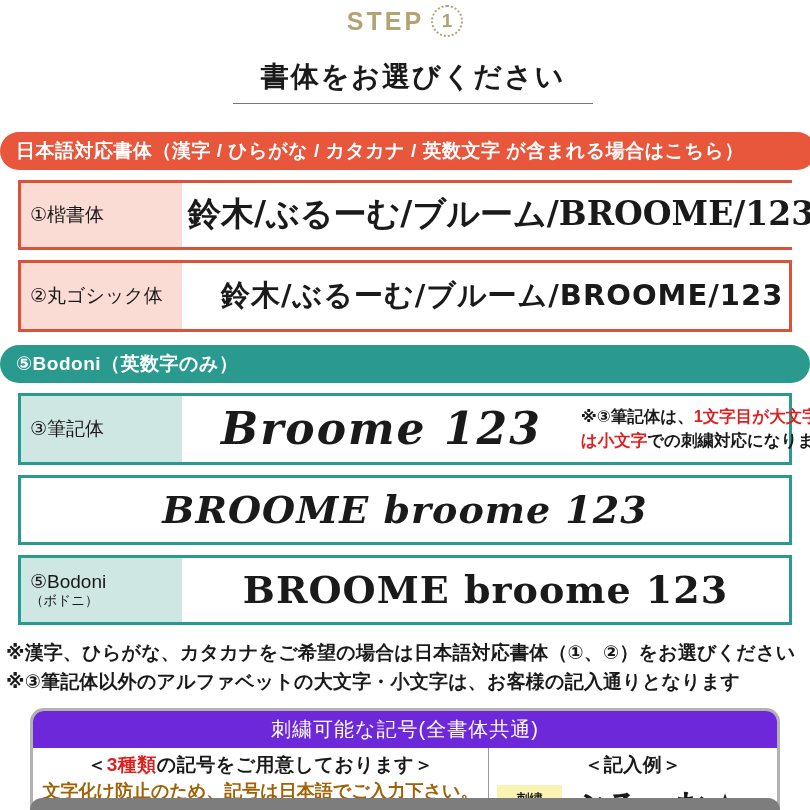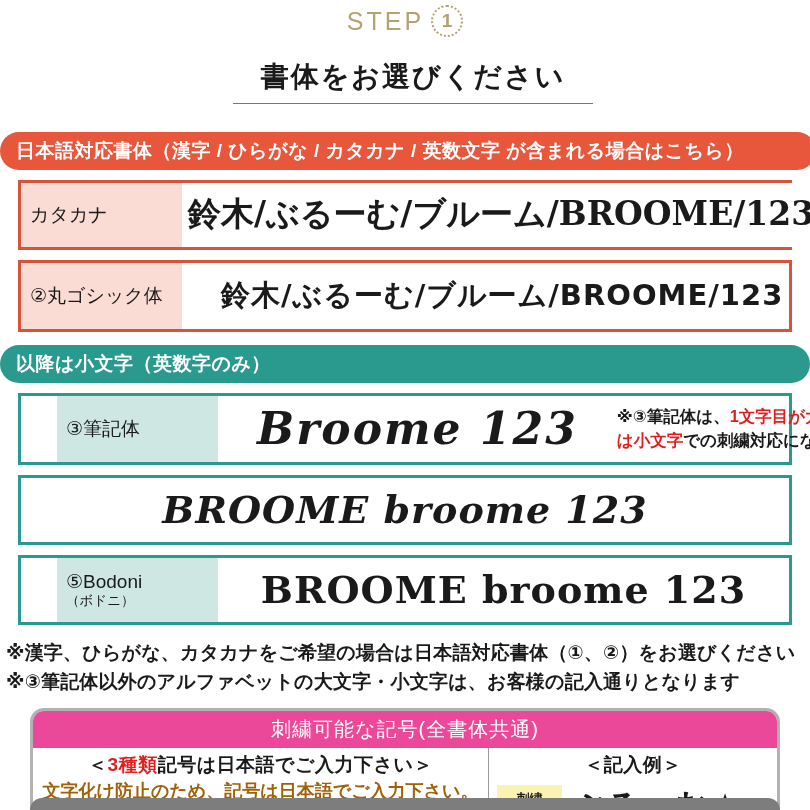--- a/index.html
+++ b/index.html
@@ -3,21 +3,21 @@
 <meta charset="utf-8">
 <style>
   html,body{margin:0;padding:0;}
   body{
     width:810px;height:810px;overflow:hidden;background:#ffffff;
     font-family:"Liberation Sans","DejaVu Sans",sans-serif;color:#1a1a1a;
     position:relative;
   }
   
   .step-row{display:flex;justify-content:center;align-items:center;padding-top:5px;gap:7px;}
-  .step-word{font-size:25px;font-weight:normal;letter-spacing:3px;color:#b3a272;}
+  .step-word{font-size:25px;font-weight:bold;letter-spacing:3px;color:#b3a272;}
   .step-circle{
     width:28px;height:28px;border:2px dotted #b3a272;border-radius:50%;
     display:flex;align-items:center;justify-content:center;
     font-size:19px;font-weight:bold;color:#b3a272;
   }
   .page-title-wrap{text-align:center;margin-top:2px;padding-left:16px;}
   .page-title{
     display:inline-block;font-size:28px;font-weight:bold;letter-spacing:2px;
     border-bottom:1px solid #777;padding:0 28px 7px;
   }
@@ -33,21 +33,21 @@
   .font-row{
     display:flex;align-items:stretch;margin:10px 18px 0;background:#fff;
   }
   .font-row.red{border:3px solid #d9533a;}
   .font-row.teal{border:3px solid #2b9a8e;}
   .row-label{
     width:152px;flex:0 0 152px;display:flex;flex-direction:column;justify-content:center;
     padding-left:9px;font-size:19px;line-height:1.15;
   }
   .font-row.red .row-label{background:#fadcd4;}
-  .font-row.teal .row-label{background:#cee7e2;margin-left:36px;}
+  .font-row.teal .row-label{background:#cee7e2;}
   .row-sublabel{font-size:13.5px;}
   .row-sample{
     flex:1;display:flex;align-items:center;justify-content:center;background:#fff;
     padding:4px 6px;white-space:nowrap;
   }
   .h64{height:64px;} .h66{height:66px;gap:33px;}
   .sample-kaisho{font-family:"DejaVu Serif","Liberation Serif",serif;font-weight:bold;font-size:33px;}
   .sample-maru{font-family:"DejaVu Sans","Liberation Sans",sans-serif;font-weight:bold;font-size:29px;letter-spacing:1px;}
   .sample-script{font-family:"DejaVu Serif","Liberation Serif",serif;font-style:italic;font-weight:bold;font-size:44px;letter-spacing:2px;}
   .sample-chancery{font-family:"DejaVu Serif","Liberation Serif",serif;font-style:italic;font-weight:bold;font-size:38px;letter-spacing:1px;}
@@ -57,21 +57,21 @@
     display:flex;align-items:center;padding-right:8px;
   }
   .red-text{color:#dd1f1f;}
   
   .notes{margin:13px 6px 12px;font-size:19px;font-weight:bold;line-height:1.55;letter-spacing:0.2px;}
   
   .sym-box{
     margin:8px 30px 0;border:3px solid #b2b2b2;border-radius:14px;overflow:hidden;background:#fff;
   }
   .sym-header{
-    background:#ec4899;color:#fff;text-align:left;font-size:20px;height:37px;
+    background:#6d28d9;color:#fff;text-align:left;font-size:20px;height:37px;
     display:flex;align-items:center;justify-content:center;letter-spacing:1px;
   }
   .sym-content{display:flex;}
   .sym-left{flex:1;padding:4px 6px 6px;position:relative;}
   .sym-right{flex:0 0 272px;border-left:1px solid #9b9b9b;padding:4px 8px 6px;}
   .sym-title{text-align:center;font-size:19px;font-weight:bold;letter-spacing:0.5px;}
   .sym-warn-wrap{text-align:center;margin-top:1px;}
   .sym-warn{
     display:inline-block;color:#a16207;font-size:18px;font-weight:bold;
     border-bottom:1.5px solid #dd1f1f;padding-bottom:1px;
@@ -105,30 +105,30 @@
   <span class="step-word">STEP</span>
   <span class="step-circle">1</span>
 </div>
 <div class="page-title-wrap">
   <h1 class="page-title">書体をお選びください</h1>
 </div>
 
 <div class="banner red">日本語対応書体（漢字 / ひらがな / カタカナ / 英数文字 が含まれる場合はこちら）</div>
 
 <div class="font-row red h64">
-  <div class="row-label">カタカナ</div>
+  <div class="row-label">①楷書体</div>
   <div class="row-sample sample-kaisho">鈴木/ぶるーむ/ブルーム/BROOME/123</div>
 </div>
 
 <div class="font-row red h66">
   <div class="row-label">②丸ゴシック体</div>
   <div class="row-sample sample-maru">鈴木/ぶるーむ/ブルーム/BROOME/123</div>
 </div>
 
-<div class="banner teal">以降は小文字（英数字のみ）</div>
+<div class="banner teal">⑤Bodoni（英数字のみ）</div>
 
 <div class="font-row teal h66">
   <div class="row-label">③筆記体</div>
   <div class="row-sample sample-script">Broome 123</div>
   <div class="row-note">
     <span>
       <span>※③筆記体は、</span><span class="red-text">1文字目が大文字、以降は小文字</span><span>での刺繍対応になります。</span>
     </span>
   </div>
 </div>
@@ -148,21 +148,21 @@
 <div class="notes">
   <div>※漢字、ひらがな、カタカナをご希望の場合は日本語対応書体（①、②）をお選びください</div>
   <div>※③筆記体以外のアルファベットの大文字・小文字は、お客様の記入通りとなります</div>
 </div>
 
 <div class="sym-box">
   <div class="sym-header">刺繍可能な記号(全書体共通)</div>
   <div class="sym-content">
     <div class="sym-left">
       <div class="sym-title">
-        <span>＜</span><span class="red-text">3種類</span><span>記号は日本語でご入力下さい＞</span>
+        <span>＜</span><span class="red-text">3種類</span><span>の記号をご用意しております＞</span>
       </div>
       <div class="sym-warn-wrap">
         <span class="sym-warn">文字化け防止のため、記号は日本語でご入力下さい。</span>
       </div>
       <div class="sym-grid-row">
         <div class="sym-chip">
           <span class="sym-glyph">★</span>
 
         </div>
         <div class="sym-chip">

